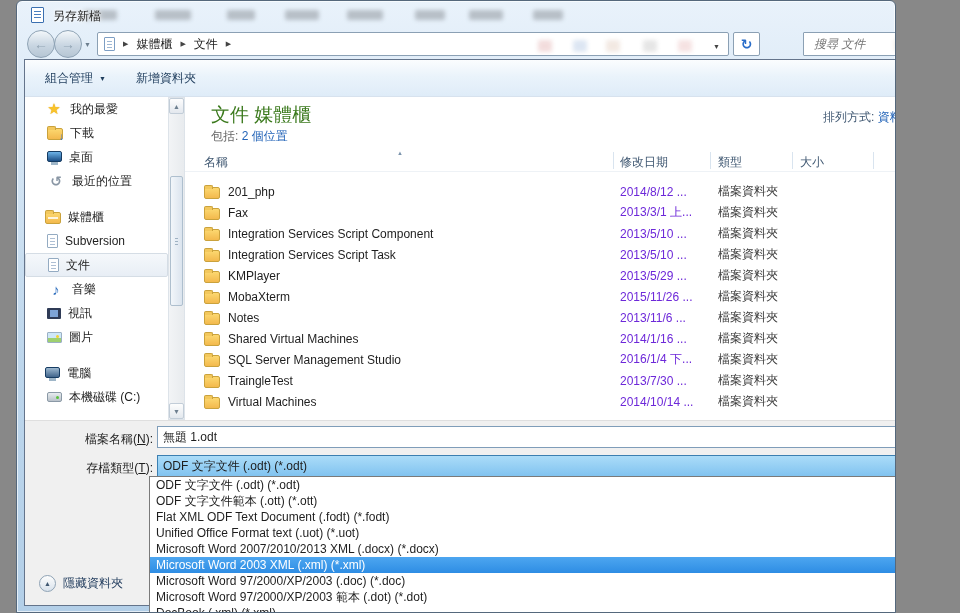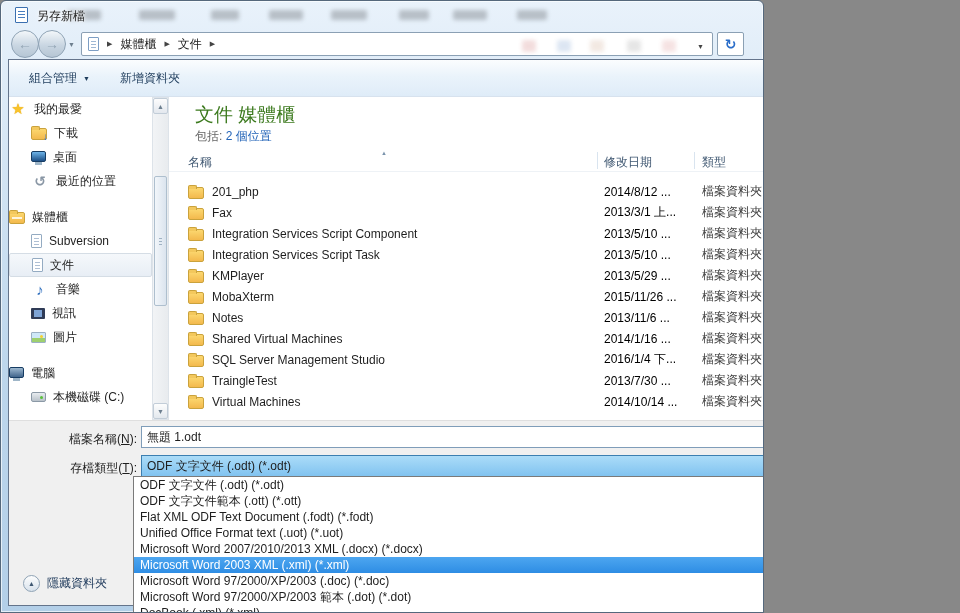--- a/index.html
+++ b/index.html
@@ -1,22 +1,22 @@
 <!DOCTYPE html>
 <html><head>
 <meta charset="utf-8">
 <style>
   * { margin:0; padding:0; box-sizing:border-box; }
   body { font-family:"Liberation Sans","DejaVu Sans",sans-serif; background:#888; }
   #window{
-    position:relative; width:764px; height:613px; overflow:hidden;
+    position:relative; width:880px; height:613px; overflow:hidden;
     border:1px solid #55687c; border-radius:6px 6px 0 0;
     background:linear-gradient(180deg,#e9f2fb 0%,#d4e5f4 26%,#bdd6ec 60%,#b3cfe8 100%);
     box-shadow:inset 0 0 0 1px rgba(255,255,255,.65);
-    font-size:12px; color:#1e1e1e;
+    font-size:12px; color:#1e1e1e;margin-left:16px;
   }
   
   .titlebar{position:absolute;left:0;top:0;right:0;height:28px;}
   .title-icon{position:absolute;left:14px;top:6px;width:13px;height:16px;background:#fff;border:1px solid #3a6fb0;border-radius:1px;}
   .title-icon::before{content:"";position:absolute;left:2px;right:2px;top:3px;height:9px;
     background:repeating-linear-gradient(#4a7fc0 0 1px,transparent 1px 3px);}
   .title-text{position:absolute;left:36px;top:7px;color:#1b1b1b;text-shadow:0 0 6px #fff,0 0 3px #fff;}
   .blur-blob{position:absolute;top:9px;height:10px;border-radius:2px;background:#6a6f74;opacity:.38;filter:blur(2px);}
   .close-btn{position:absolute;left:903px;top:1px;width:44px;height:19px;
     background:linear-gradient(180deg,#f0a8a4 0%,#d9534f 40%,#b03a37 60%,#c9504c 100%);
@@ -63,21 +63,21 @@
   .views{position:relative;width:15px;height:12px;}
   .views::before{content:"";position:absolute;left:0;top:1px;width:4px;height:3px;background:#7c93ad;box-shadow:0 4px 0 #7c93ad,0 8px 0 #7c93ad;}
   .views::after{content:"";position:absolute;left:6px;top:1px;width:9px;height:3px;background:#a9bccd;box-shadow:0 4px 0 #a9bccd,0 8px 0 #a9bccd;}
   .views-caret{font-size:7px;color:#3f5771;margin-left:-8px;}
   .help-btn{width:19px;height:19px;border-radius:50%;
     background:radial-gradient(circle at 50% 35%,#8fc5f2,#2f6cb3 70%,#1d4f8c);
     border:1px solid #2a5a92;color:#fff;font-weight:bold;font-size:12px;
     display:flex;align-items:center;justify-content:center;}
   
   .sidebar{position:absolute;left:0;top:37px;width:143px;bottom:185px;background:#fff;overflow:hidden;}
-  .sb-item{position:relative;height:24px;display:flex;align-items:center;gap:7px;padding-left:0;cursor:default;}
+  .sb-item{position:relative;height:24px;display:flex;align-items:center;gap:7px;padding-left:20px;cursor:default;}
   .sb-item.indent{padding-left:22px;}
   .sb-item.gap{margin-top:12px;}
   .sb-item.selected{background:linear-gradient(180deg,#f5f8fb,#e8eef5);border:1px solid #d5dde5;border-radius:2px;}
   .sb-label{color:#1e1e1e;white-space:nowrap;}
   .sb-ico{position:relative;width:18px;height:16px;display:inline-flex;align-items:center;justify-content:center;flex:0 0 18px;}
   [data-icon="star"]::before{content:"★";color:#f9c32a;font-size:15px;text-shadow:0 0 1px #d89a14;}
   [data-icon="folder"],[data-icon="folder-down"],[data-icon="libraries"]{margin-top:2px;}
   [data-icon="folder"],[data-icon="folder-down"],[data-icon="libraries"]{
     width:16px;height:12px;background:linear-gradient(#fcd870,#f3b94d);border:1px solid #caa23c;border-radius:2px;position:relative;flex:0 0 16px;}
   [data-icon="folder"]::before,[data-icon="folder-down"]::before,[data-icon="libraries"]::before{
@@ -121,21 +121,21 @@
   .arrange .val{color:#2364b8;cursor:pointer;}
   .arrange .caret{font-size:7px;color:#2364b8;}
   .colhdr{position:absolute;left:0;top:53px;right:0;height:22px;border-bottom:1px solid #eef2f6;color:#3f5771;}
   .colhdr .sep{position:absolute;top:2px;bottom:2px;width:1px;background:#d9e4ef;}
   .col-label{position:absolute;top:4px;}
   .sort-arrow{position:absolute;left:212px;top:0px;font-size:6px;color:#7a93ac;}
   .filelist{position:absolute;left:0;top:84px;right:0;bottom:0;}
   .file-row{position:relative;height:21px;display:flex;align-items:center;cursor:default;}
   .fcell{position:absolute;white-space:nowrap;overflow:hidden;}
   .f-name{left:19px;width:400px;display:flex;align-items:center;gap:8px;color:#1e1e1e;}
-  .f-date{left:435px;width:95px;color:#000000;}
+  .f-date{left:435px;width:95px;color:#6d28d9;}
   .f-type{left:533px;width:80px;color:#3c3c3c;}
   
   .footer{position:absolute;left:0;right:0;bottom:0;height:185px;background:#f0f0f0;border-top:1px solid #dfdfdf;}
   .f-label{position:absolute;width:120px;text-align:right;color:#1e1e1e;}
   .f-label u{text-decoration:underline;}
   .lbl-name{left:8px;top:10px;} .lbl-type{left:8px;top:39px;}
   .combo{position:absolute;left:132px;right:7px;height:22px;background:#fff;border:1px solid #7f9db9;
     display:flex;align-items:center;padding-left:5px;color:#1e1e1e;}
   .combo-name{top:5px;}
   .combo-type{top:34px;border-color:#3c7fb1;background:linear-gradient(180deg,#abdcf8,#81c3f0);}

